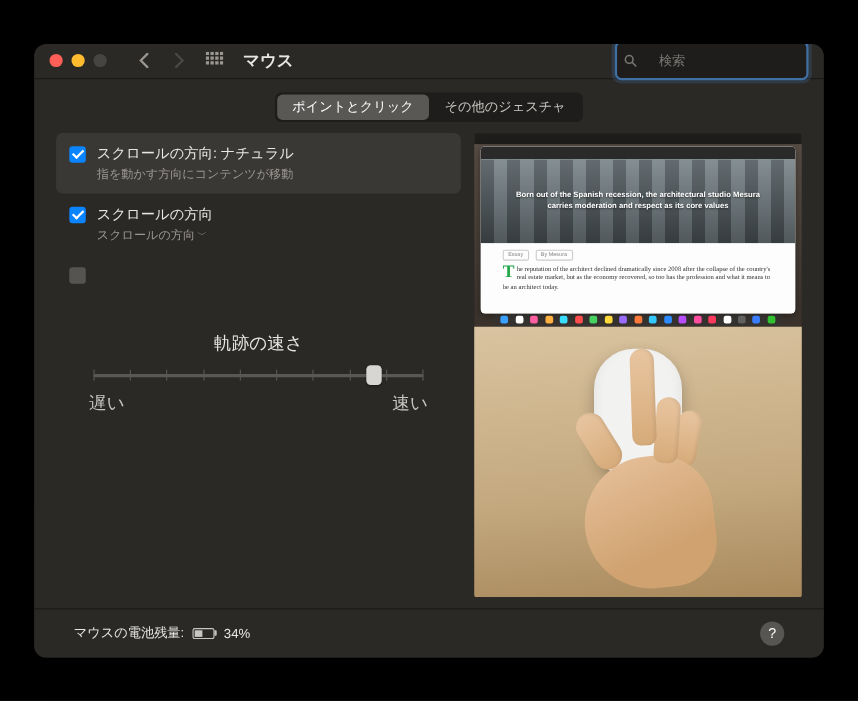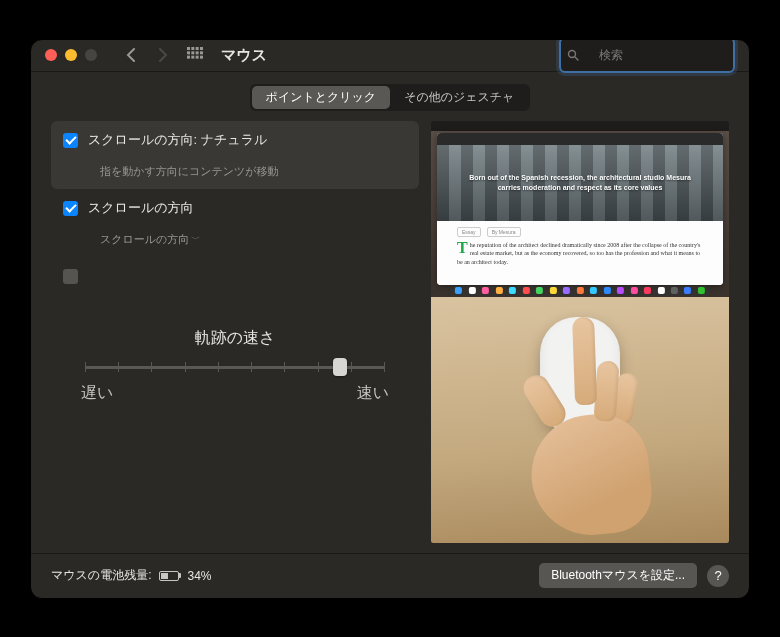--- a/index.html
+++ b/index.html
@@ -82,23 +82,23 @@
     width: 15px; height: 15px; border-radius: 3px;
     background: #565451; flex-shrink: 0; margin-top: 2px;
     display:flex; align-items:center; justify-content:center;
   }
   .chk.checked { background: #0a84ff; }
   .chk.checked::after {
     content: ""; width: 4px; height: 8px;
     border: solid #fff; border-width: 0 2px 2px 0;
     transform: rotate(45deg); margin-top: -2px;
   }
-  .opt-text { display: flex; flex-direction: column; gap: 15px; }
+  .opt-text { display: flex; flex-direction: column; gap: 2px; }
   .opt-title { color: #e8e6e3; font-size: 13px; }
-  .opt-sub { color: #9a9793; font-size: 11px; display:flex; align-items:center; gap:2px;margin-left:12px; }
+  .opt-sub { color: #9a9793; font-size: 11px; display:flex; align-items:center; gap:2px; }
   .chevron { font-size: 9px; color:#9a9793; }
 
   .slider-block { margin-top: 34px; text-align: center; padding: 0 30px; }
   .slider-label { color: #e8e6e3; font-size: 16px; margin-bottom: 8px; }
   .slider-track {
     position: relative; height: 20px; margin: 0 4px;
   }
   .track-line {
     position:absolute; left:0; right:0; top:9px; height:3px;
     background:#5a5855; border-radius:2px;
@@ -193,21 +193,21 @@
     border-radius:11px 11px 8px 8px;
     box-shadow: inset -2px 0 3px rgba(0,0,0,0.08);
   }
   .finger.index { left:58px; top:-38px; height:88px; transform:rotate(-2deg); z-index:3; }
   .finger.middle { left:80px; top:6px; height:60px; transform:rotate(4deg); z-index:2; }
   .finger.ring { left:98px; top:18px; height:50px; transform:rotate(10deg); }
   .finger.thumb { left:16px; top:18px; width:26px; height:56px; transform:rotate(-32deg); border-radius:14px; }
 
   .footer {
     height: 45px; border-top: 1px solid #1a1917;
-    display:flex; align-items:center; padding:0 20px;
+    display:flex; align-items:center; padding:0 36px;
   }
   .battery-label { color:#e8e6e3; font-size:12px; }
   .battery-icon {
     display:inline-flex; align-items:center; margin:0 6px 0 8px;
     position:relative;
   }
   .batt-body {
     width:20px; height:10px; border:1px solid #c8c6c3; border-radius:2px;
     position:relative; overflow:hidden;
   }
@@ -394,17 +394,16 @@
   <div class="footer">
     <span class="battery-label">マウスの電池残量:</span>
     <span class="battery-icon">
       <span class="batt-body">
           <span class="batt-fill" id="batt-fill" style="width: 39%;"></span>
         </span>
       <span class="batt-tip"></span>
     </span>
     <span class="battery-pct">34%</span>
     <div class="spacer"></div>
-    <div class="bt-btn">Bluetoothマウスを設定...</div>
     <div class="help-btn">?</div>
   </div>
 
 </div>
 
 </body></html>

